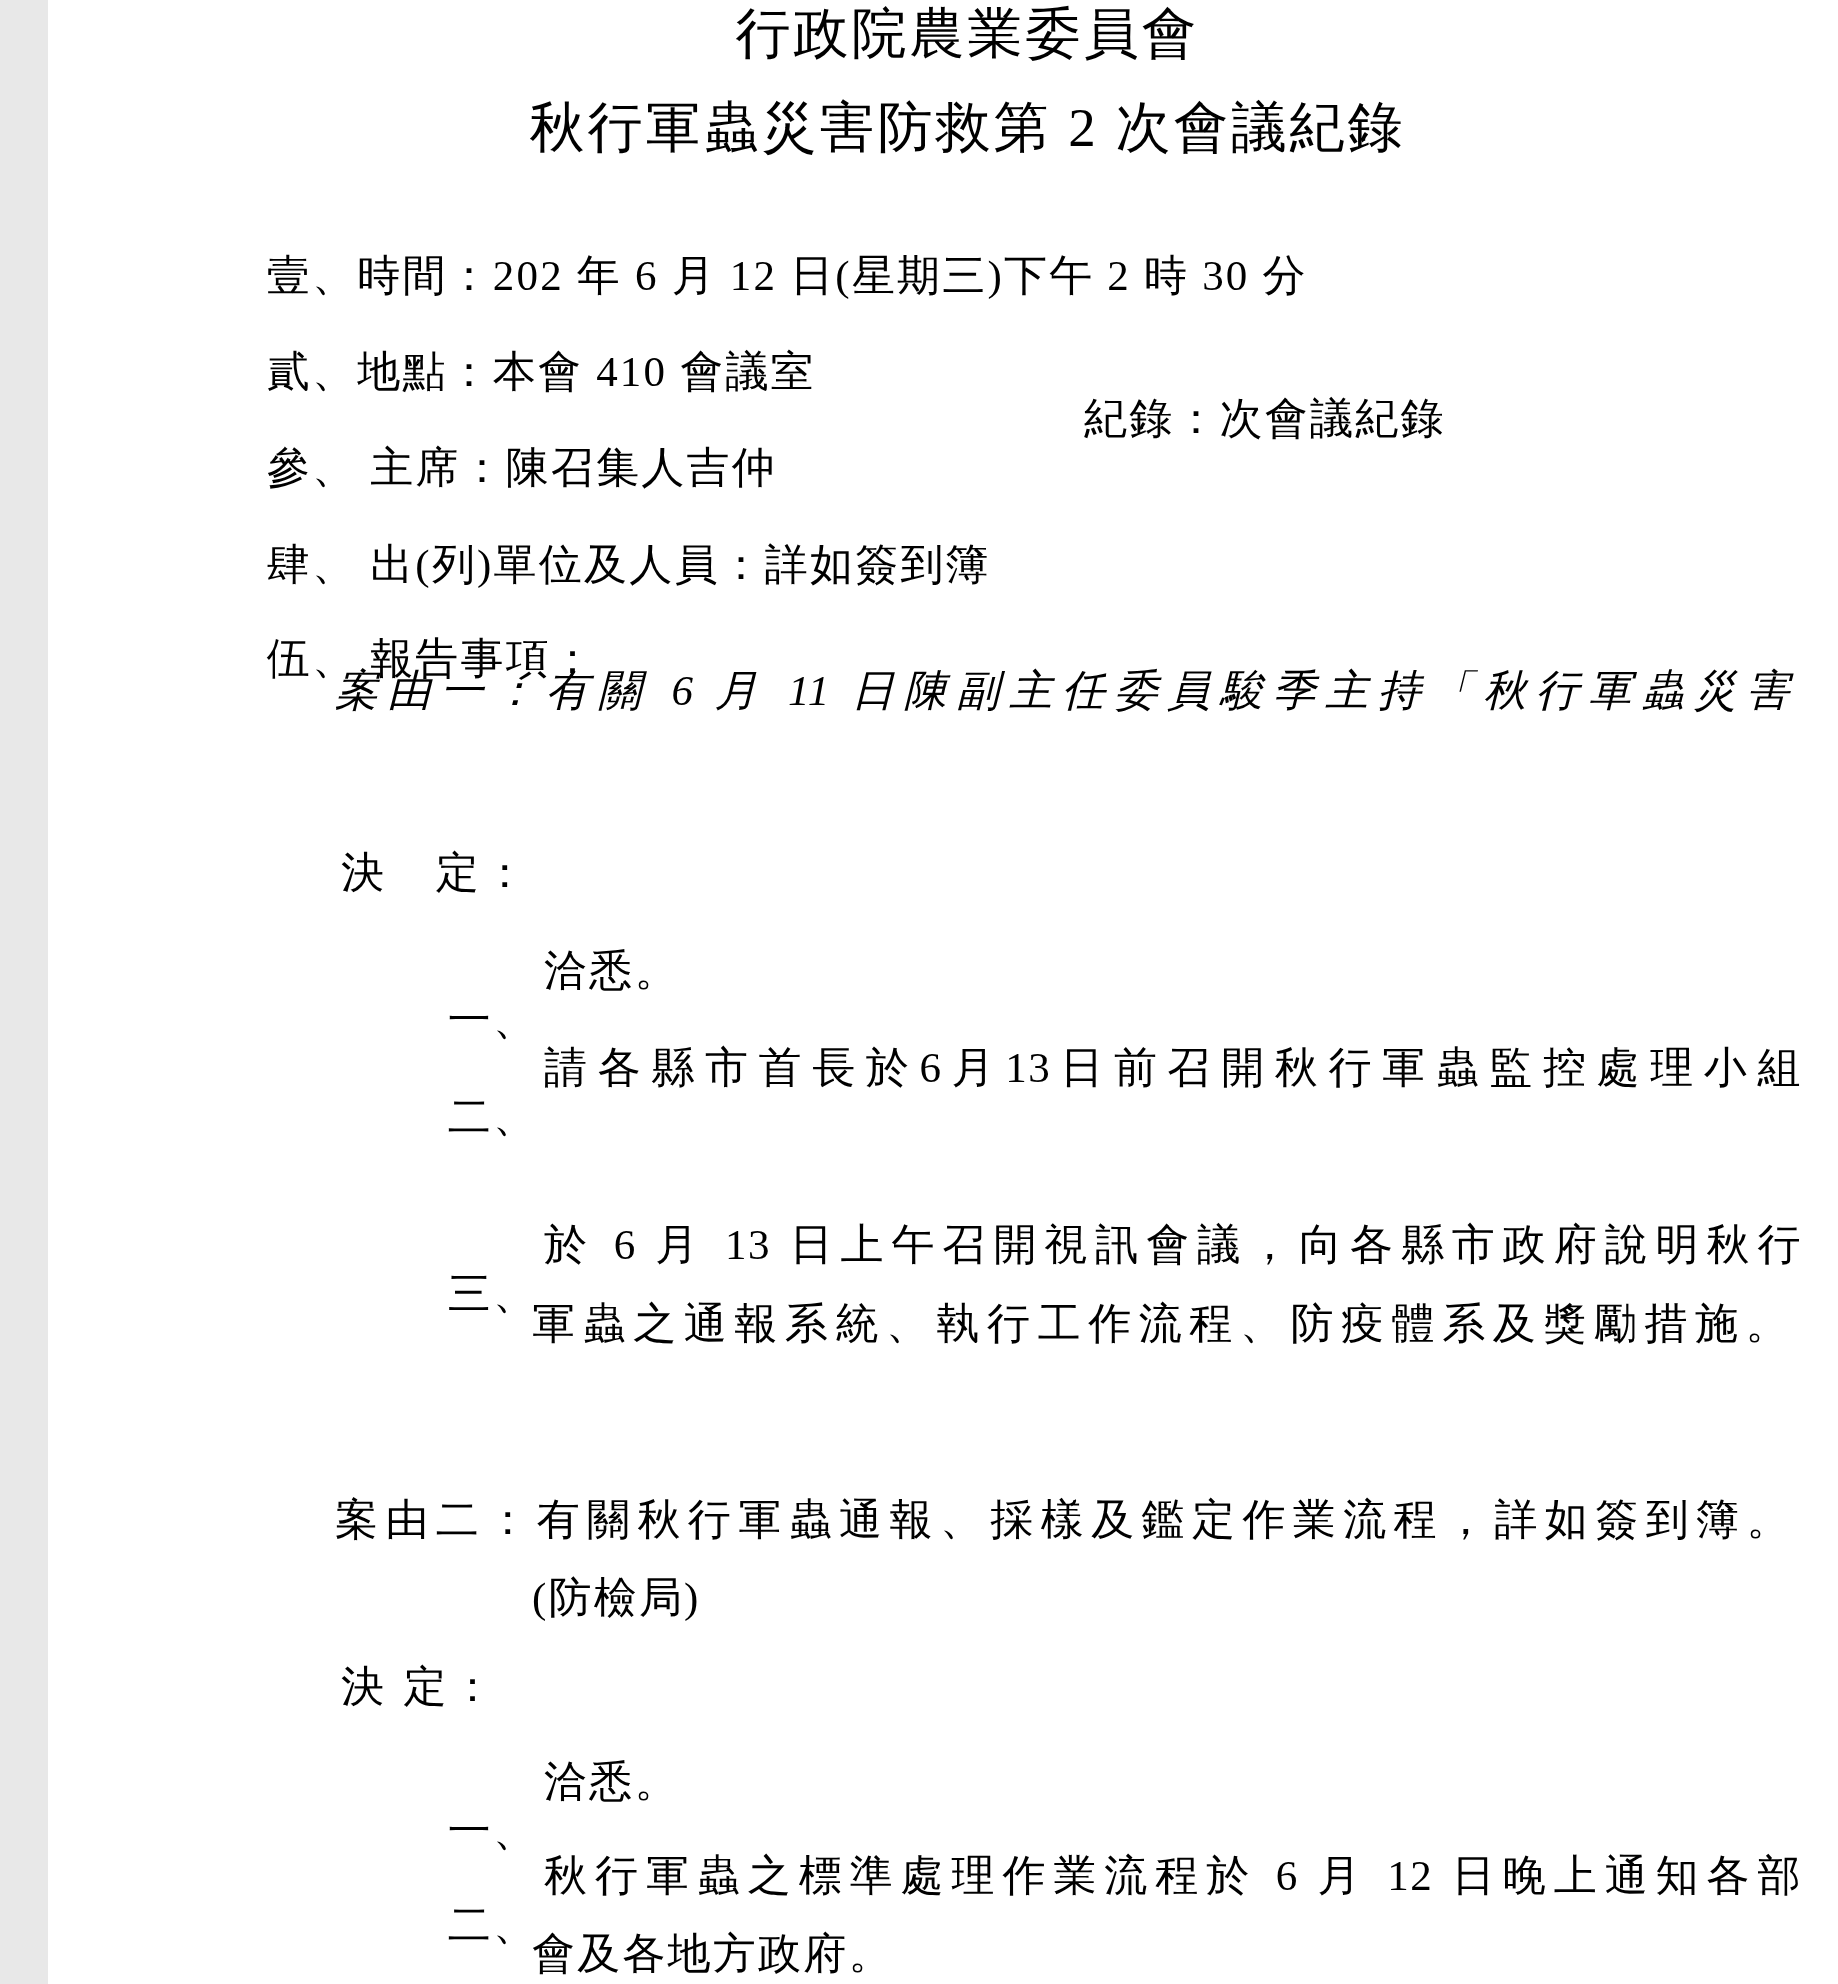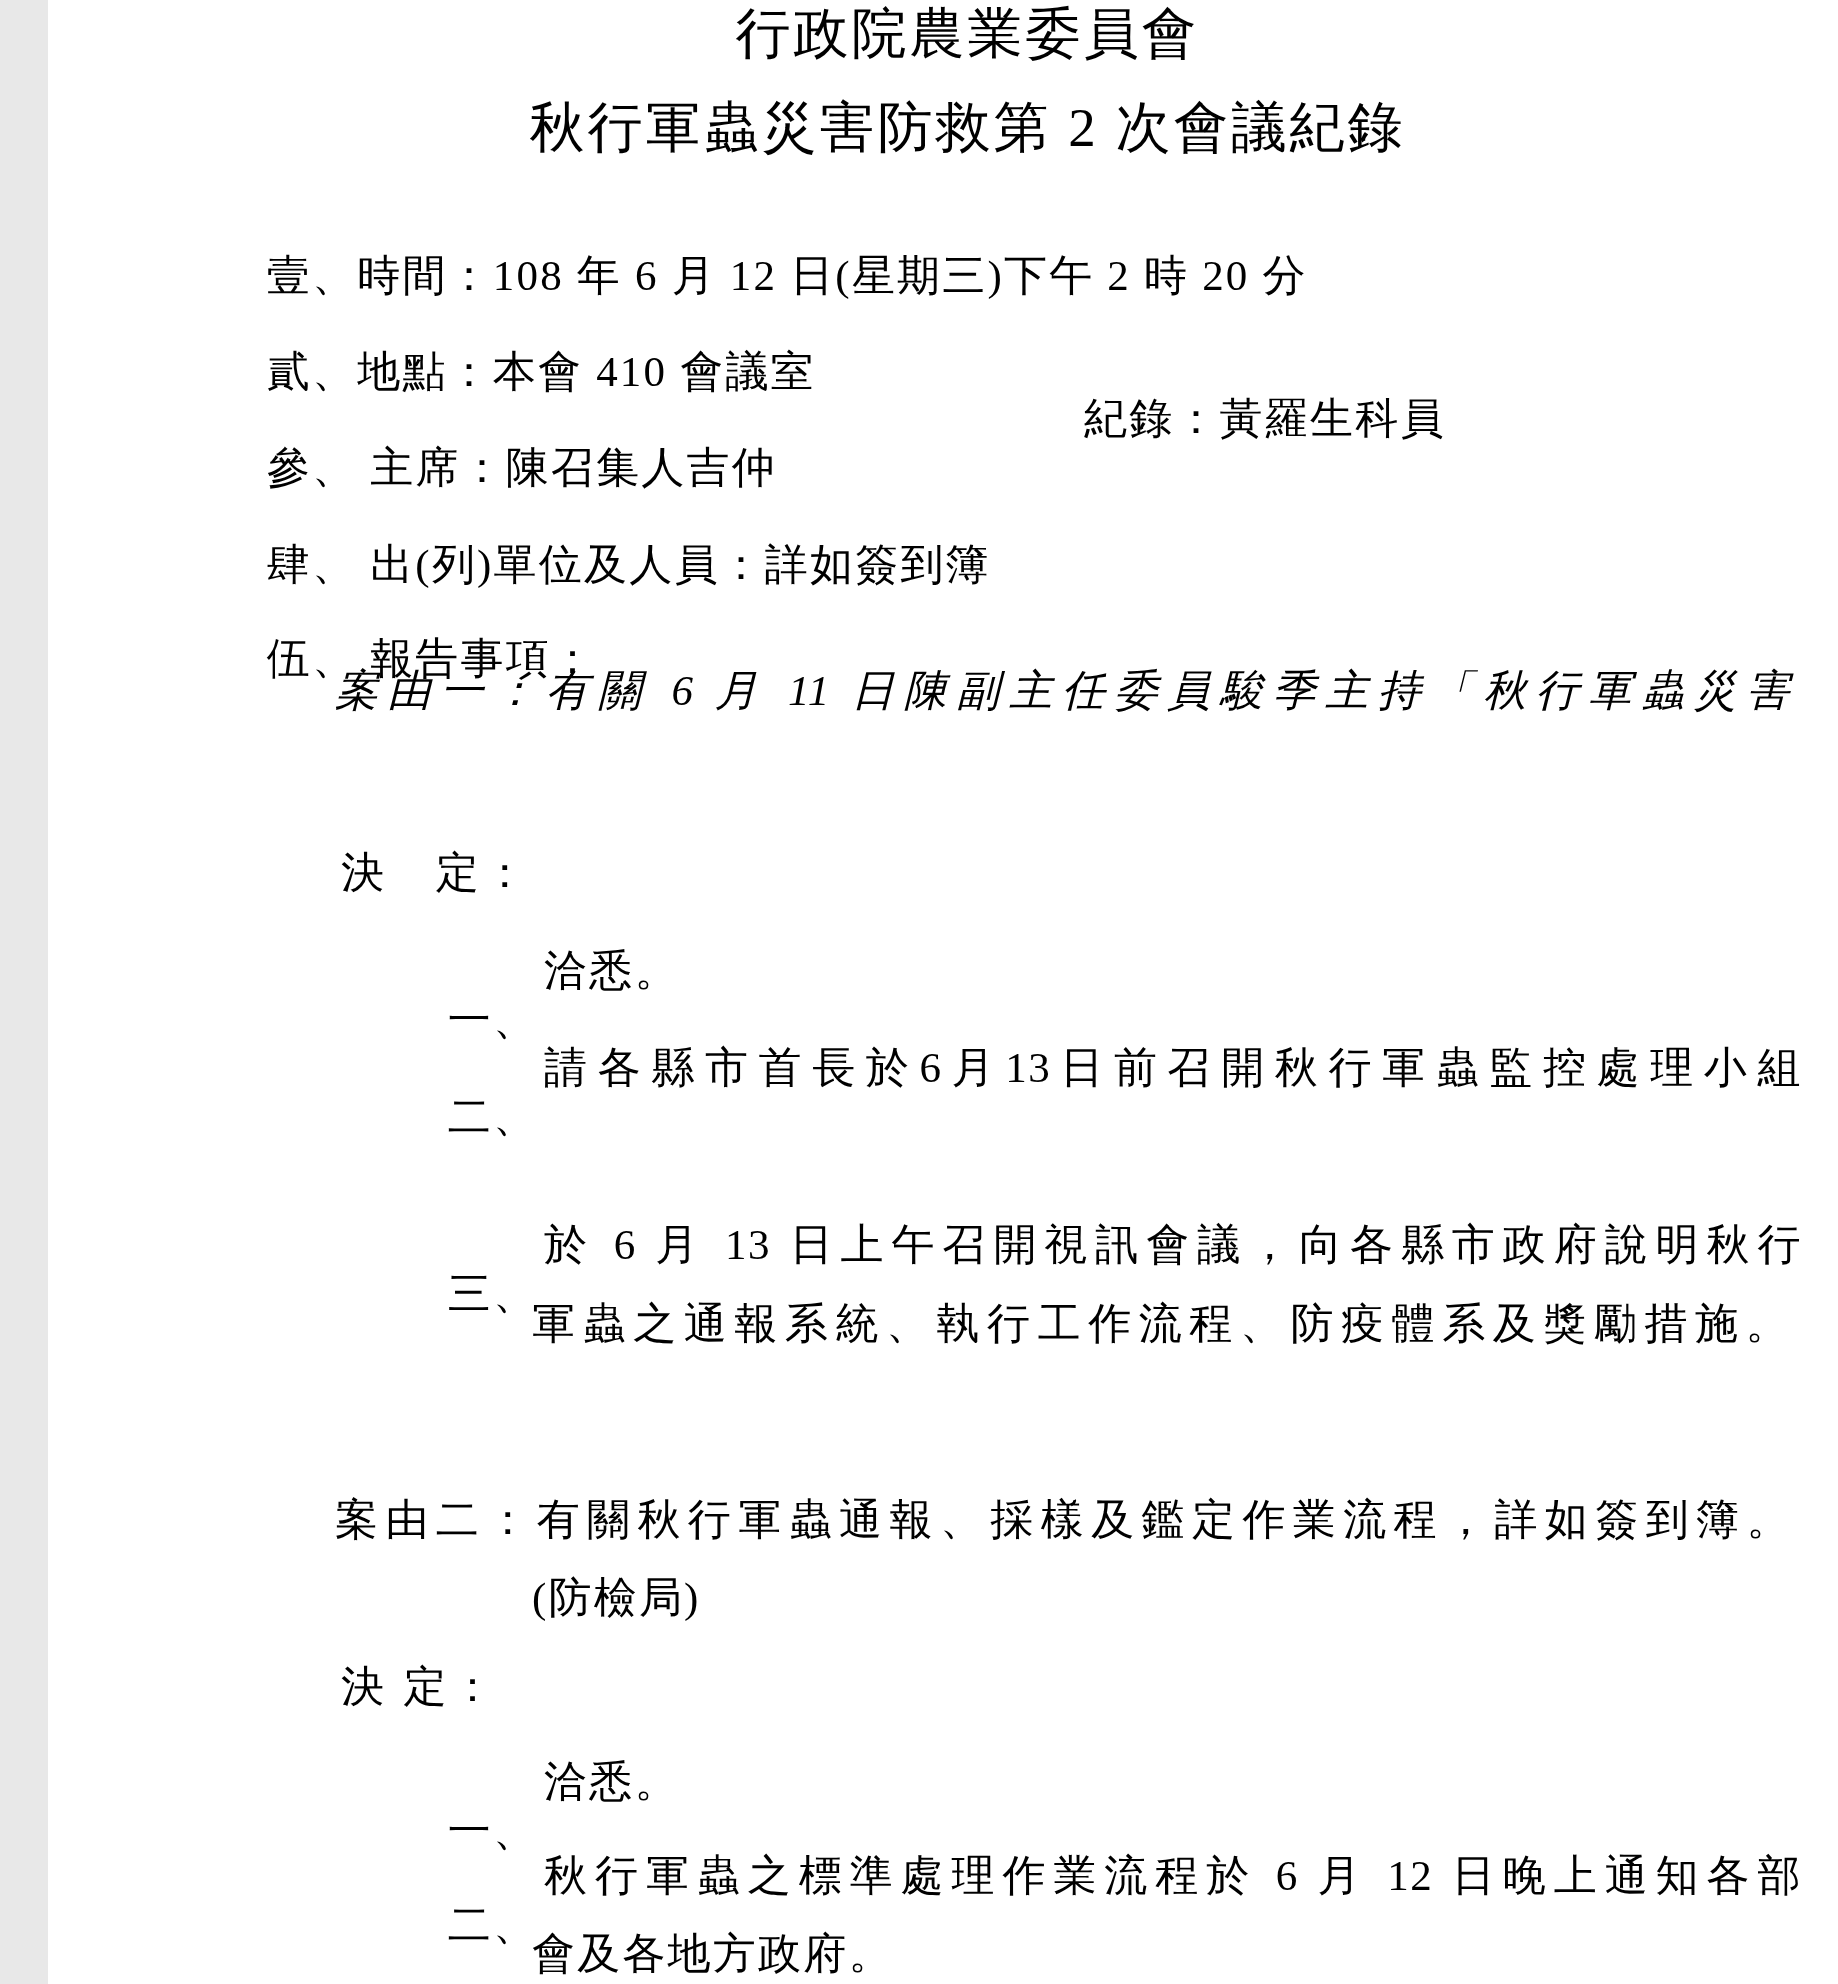--- a/index.html
+++ b/index.html
@@ -56,30 +56,30 @@
 </style>
 </head>
 <body>
 
 <div class="page">
 
   <div class="line title" style="top:1.5px;">行政院農業委員會</div>
   <div class="line title" style="top:96px;">秋行軍蟲災害防救第 2 次會議紀錄</div>
 
   <div class="line" style="left:167px; top:202px;">
-    <span>壹、</span><span>時間：108 年 6 月 12 日(星期三)下午 2 時 20 分</span>
+    <span>壹、</span><span>時間：202 年 6 月 12 日(星期三)下午 2 時 30 分</span>
   </div>
 
   <div class="line" style="left:167px; top:298px;">
     <span>貳、</span><span>地點：本會 410 會議室</span>
   </div>
 
   <div class="line" style="left:167px; top:394px;">
     <span>參、</span><span> </span><span>主席：陳召集人吉仲</span>
-    <span class="recorder">紀錄：黃羅生科員</span>
+    <span class="recorder">紀錄：次會議紀錄</span>
   </div>
 
   <div class="line" style="left:167px; top:491px;text-align:right;">
     <span>肆、</span><span> </span><span>出(列)單位及人員：詳如簽到簿</span>
   </div>
 
   <div class="line" style="left:167px; top:585px;">
     <span>伍、</span><span> </span><span>報告事項：</span>
   </div>
 

